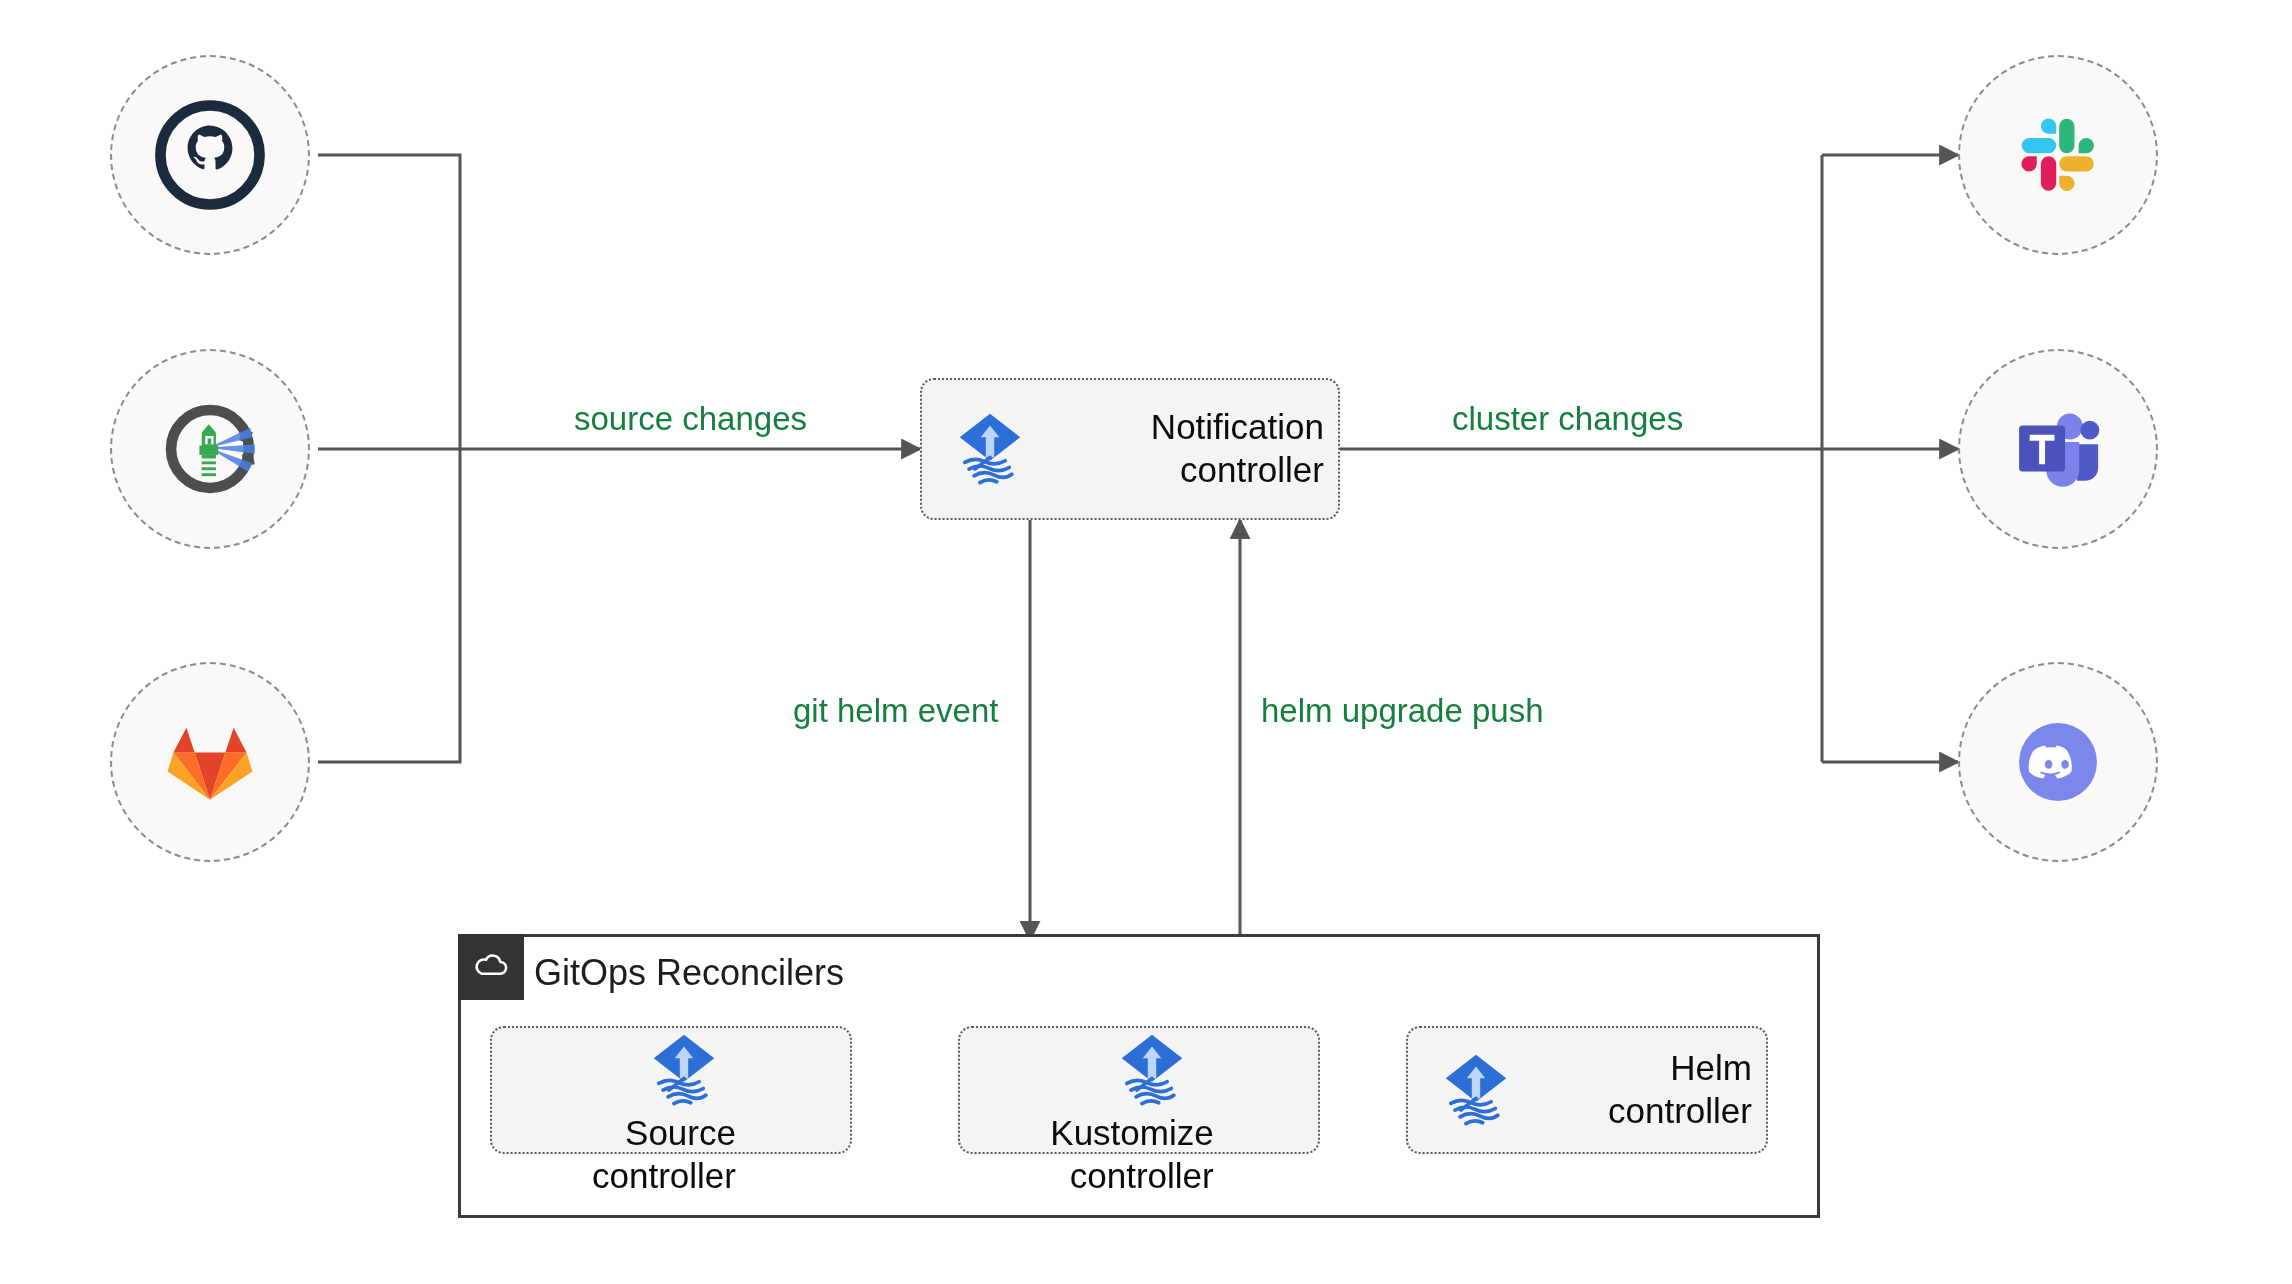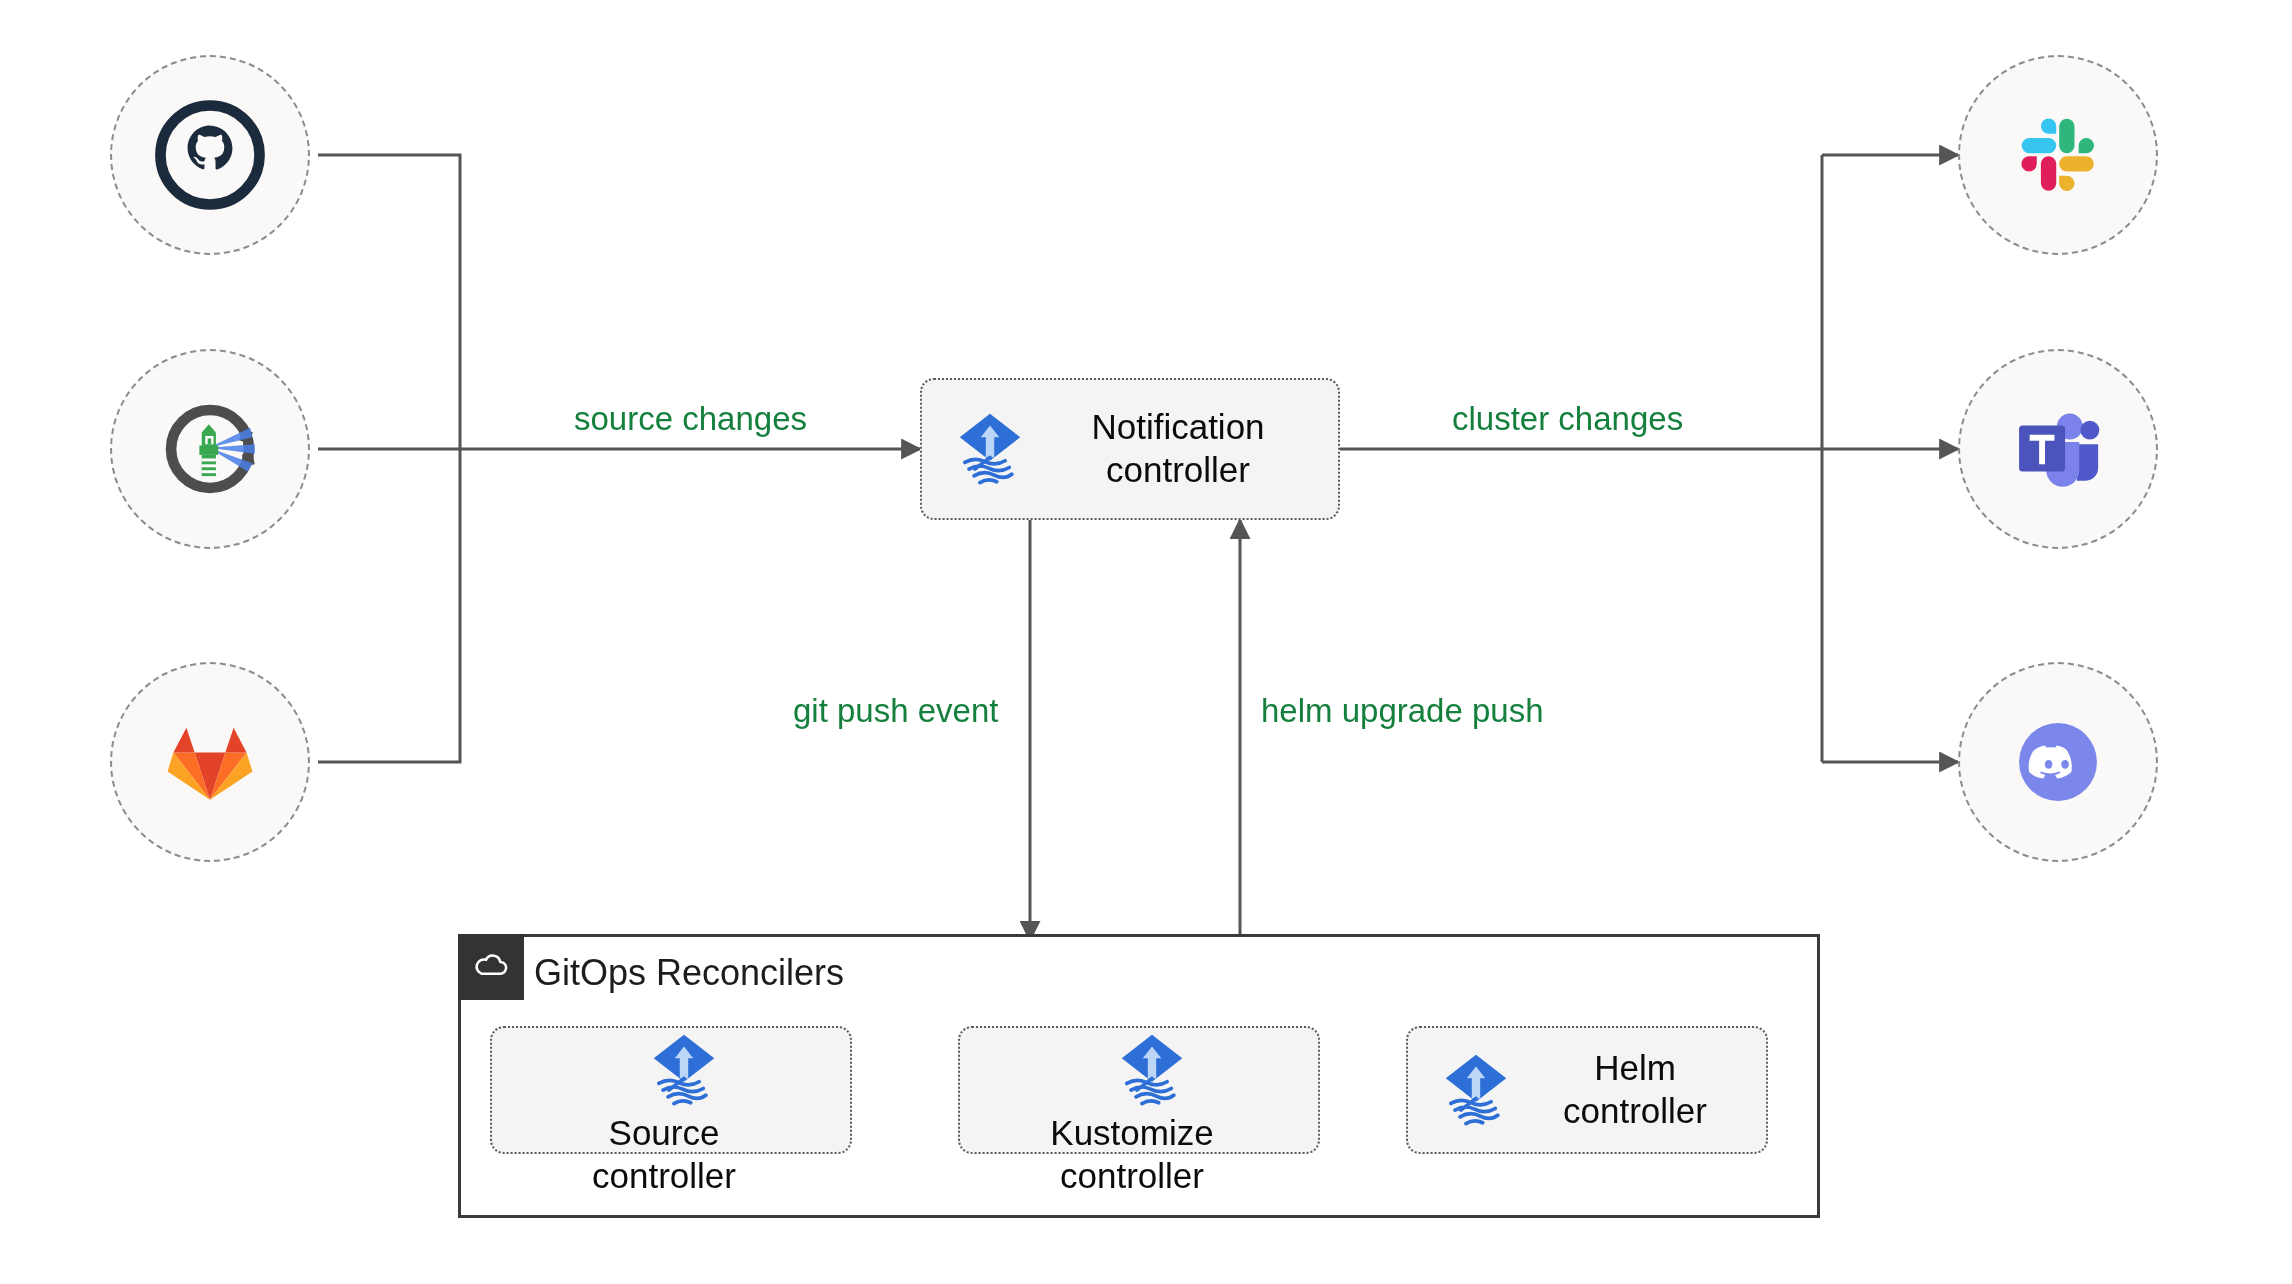--- a/index.html
+++ b/index.html
@@ -57,21 +57,21 @@
     justify-content: flex-start;
   }
   .ctrl-box .ctrl-icon {
     width: 84px;
     height: 84px;
     flex: 0 0 auto;
     margin-left: 26px;
   }
   .ctrl-box .ctrl-label {
     flex: 1 1 auto;
-    text-align: center;
+    text-align: right;
     font-size: 35px;
     line-height: 1.22;
     color: #0b0b0b;
     padding-right: 14px;
     white-space: pre-line;
   }
   
   #group-box {
     position: absolute;
     left: 458px;
@@ -293,16 +293,16 @@
         <path d="M38 90 q10 -6 20 -1"></path>
         <path d="M50 60 l-18 14"></path>
       </g>
     </svg>
     <div class="ctrl-label">Helm
 controller</div>
   </div>
 
   <div class="edge-label" style="left:574px; top:400px;">source changes</div>
   <div class="edge-label" style="left:1452px; top:400px;">cluster changes</div>
-  <div class="edge-label" style="left:793px; top:692px;">git push event</div>
+  <div class="edge-label" style="left:793px; top:692px;">git helm event</div>
   <div class="edge-label" style="left:1261px; top:692px;">helm upgrade push</div>
 
 </div>
 
 </body></html>

